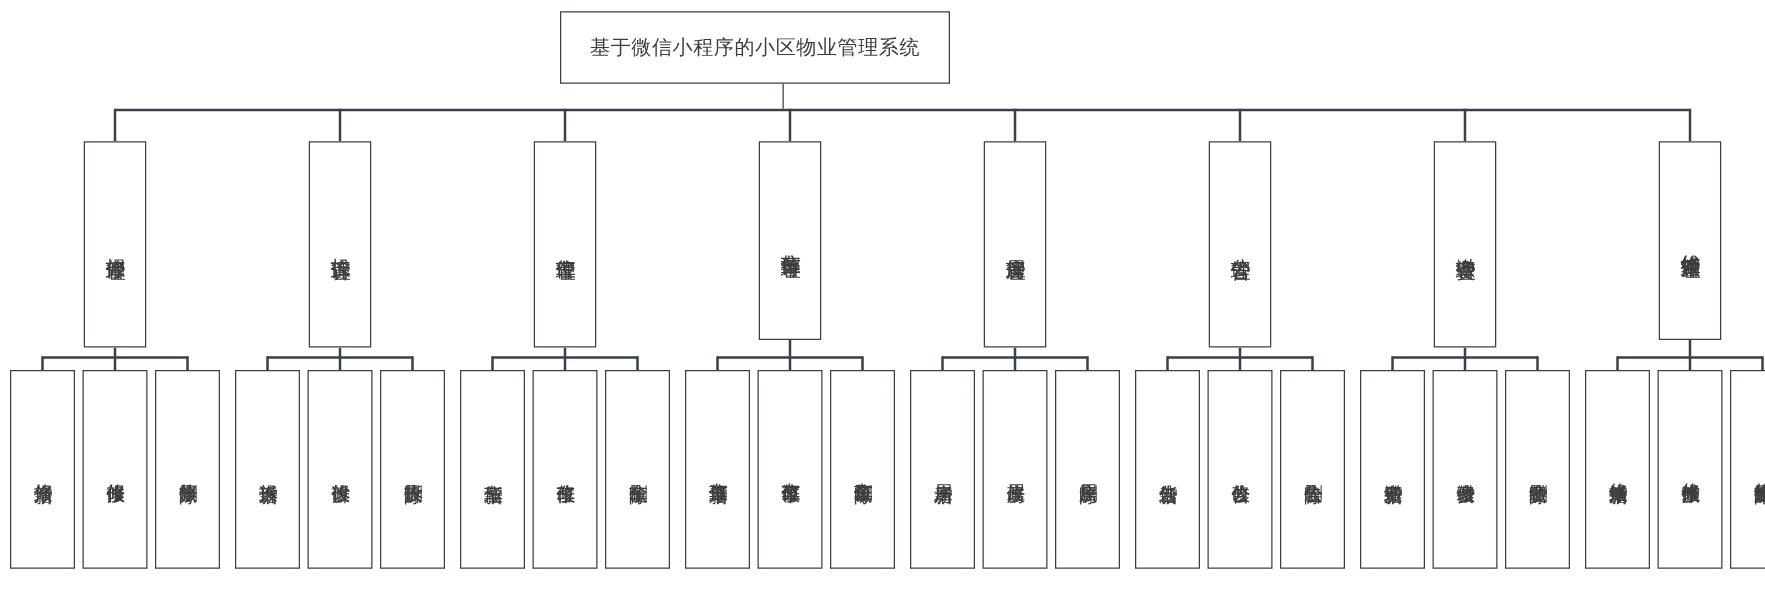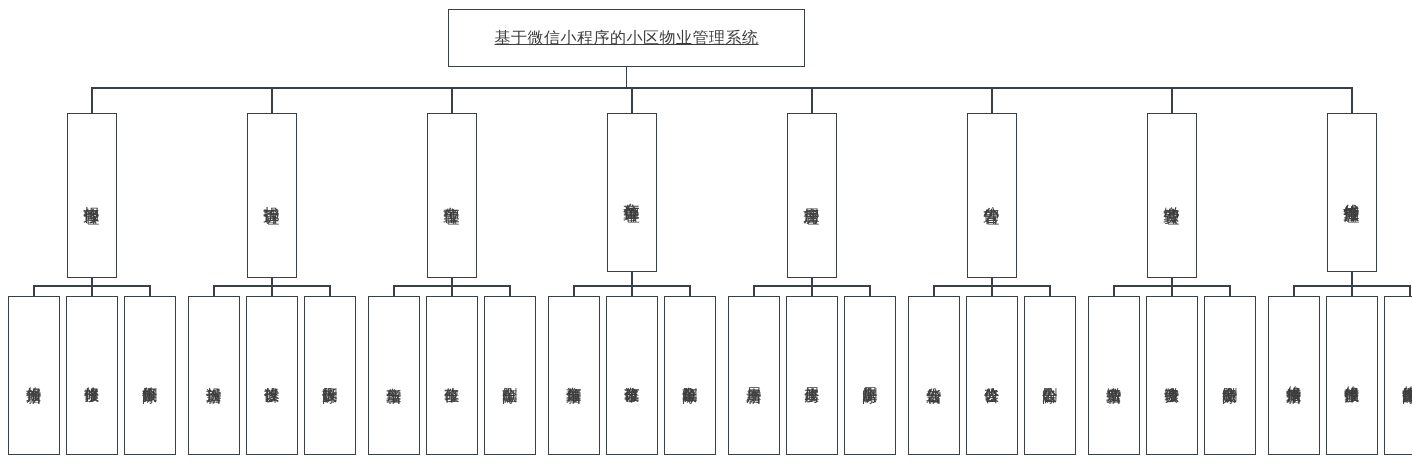--- a/index.html
+++ b/index.html
@@ -46,21 +46,21 @@
     background:#3a4049;
     z-index:1;
   }
   .hline{height:1.6px;}
   .vline{width:1.6px;}
 </style>
 </head>
 <body>
 
 <div id="canvas">
-    <div class="box root" style="left: 448px; top: 9px; width: 357px; height: 58px; text-decoration: underline;">
+    <div class="box root" style="left: 448px; top: 9px; width: 312px; height: 58px;">
       <span class="root-box">基于微信小程序的小区物业管理系统</span>
     </div>
     <div class="line vline" style="left: 625.7px; top: 67px; height: 20px;"></div>
     <div class="line hline" style="left: 92px; top: 87px; width: 1260px;"></div>
     <div class="line vline" style="left: 91.2px; top: 87px; height: 26px;"></div>
     <div class="box lvl2" style="left: 67px; top: 113px; width: 50px; height: 165px;">
       <span class="vbox">报修管理</span>
     </div>
     <div class="line vline" style="left: 91.2px; top: 278px; height: 7px;"></div>
     <div class="line hline" style="left: 34px; top: 285px; width: 116px;"></div>

